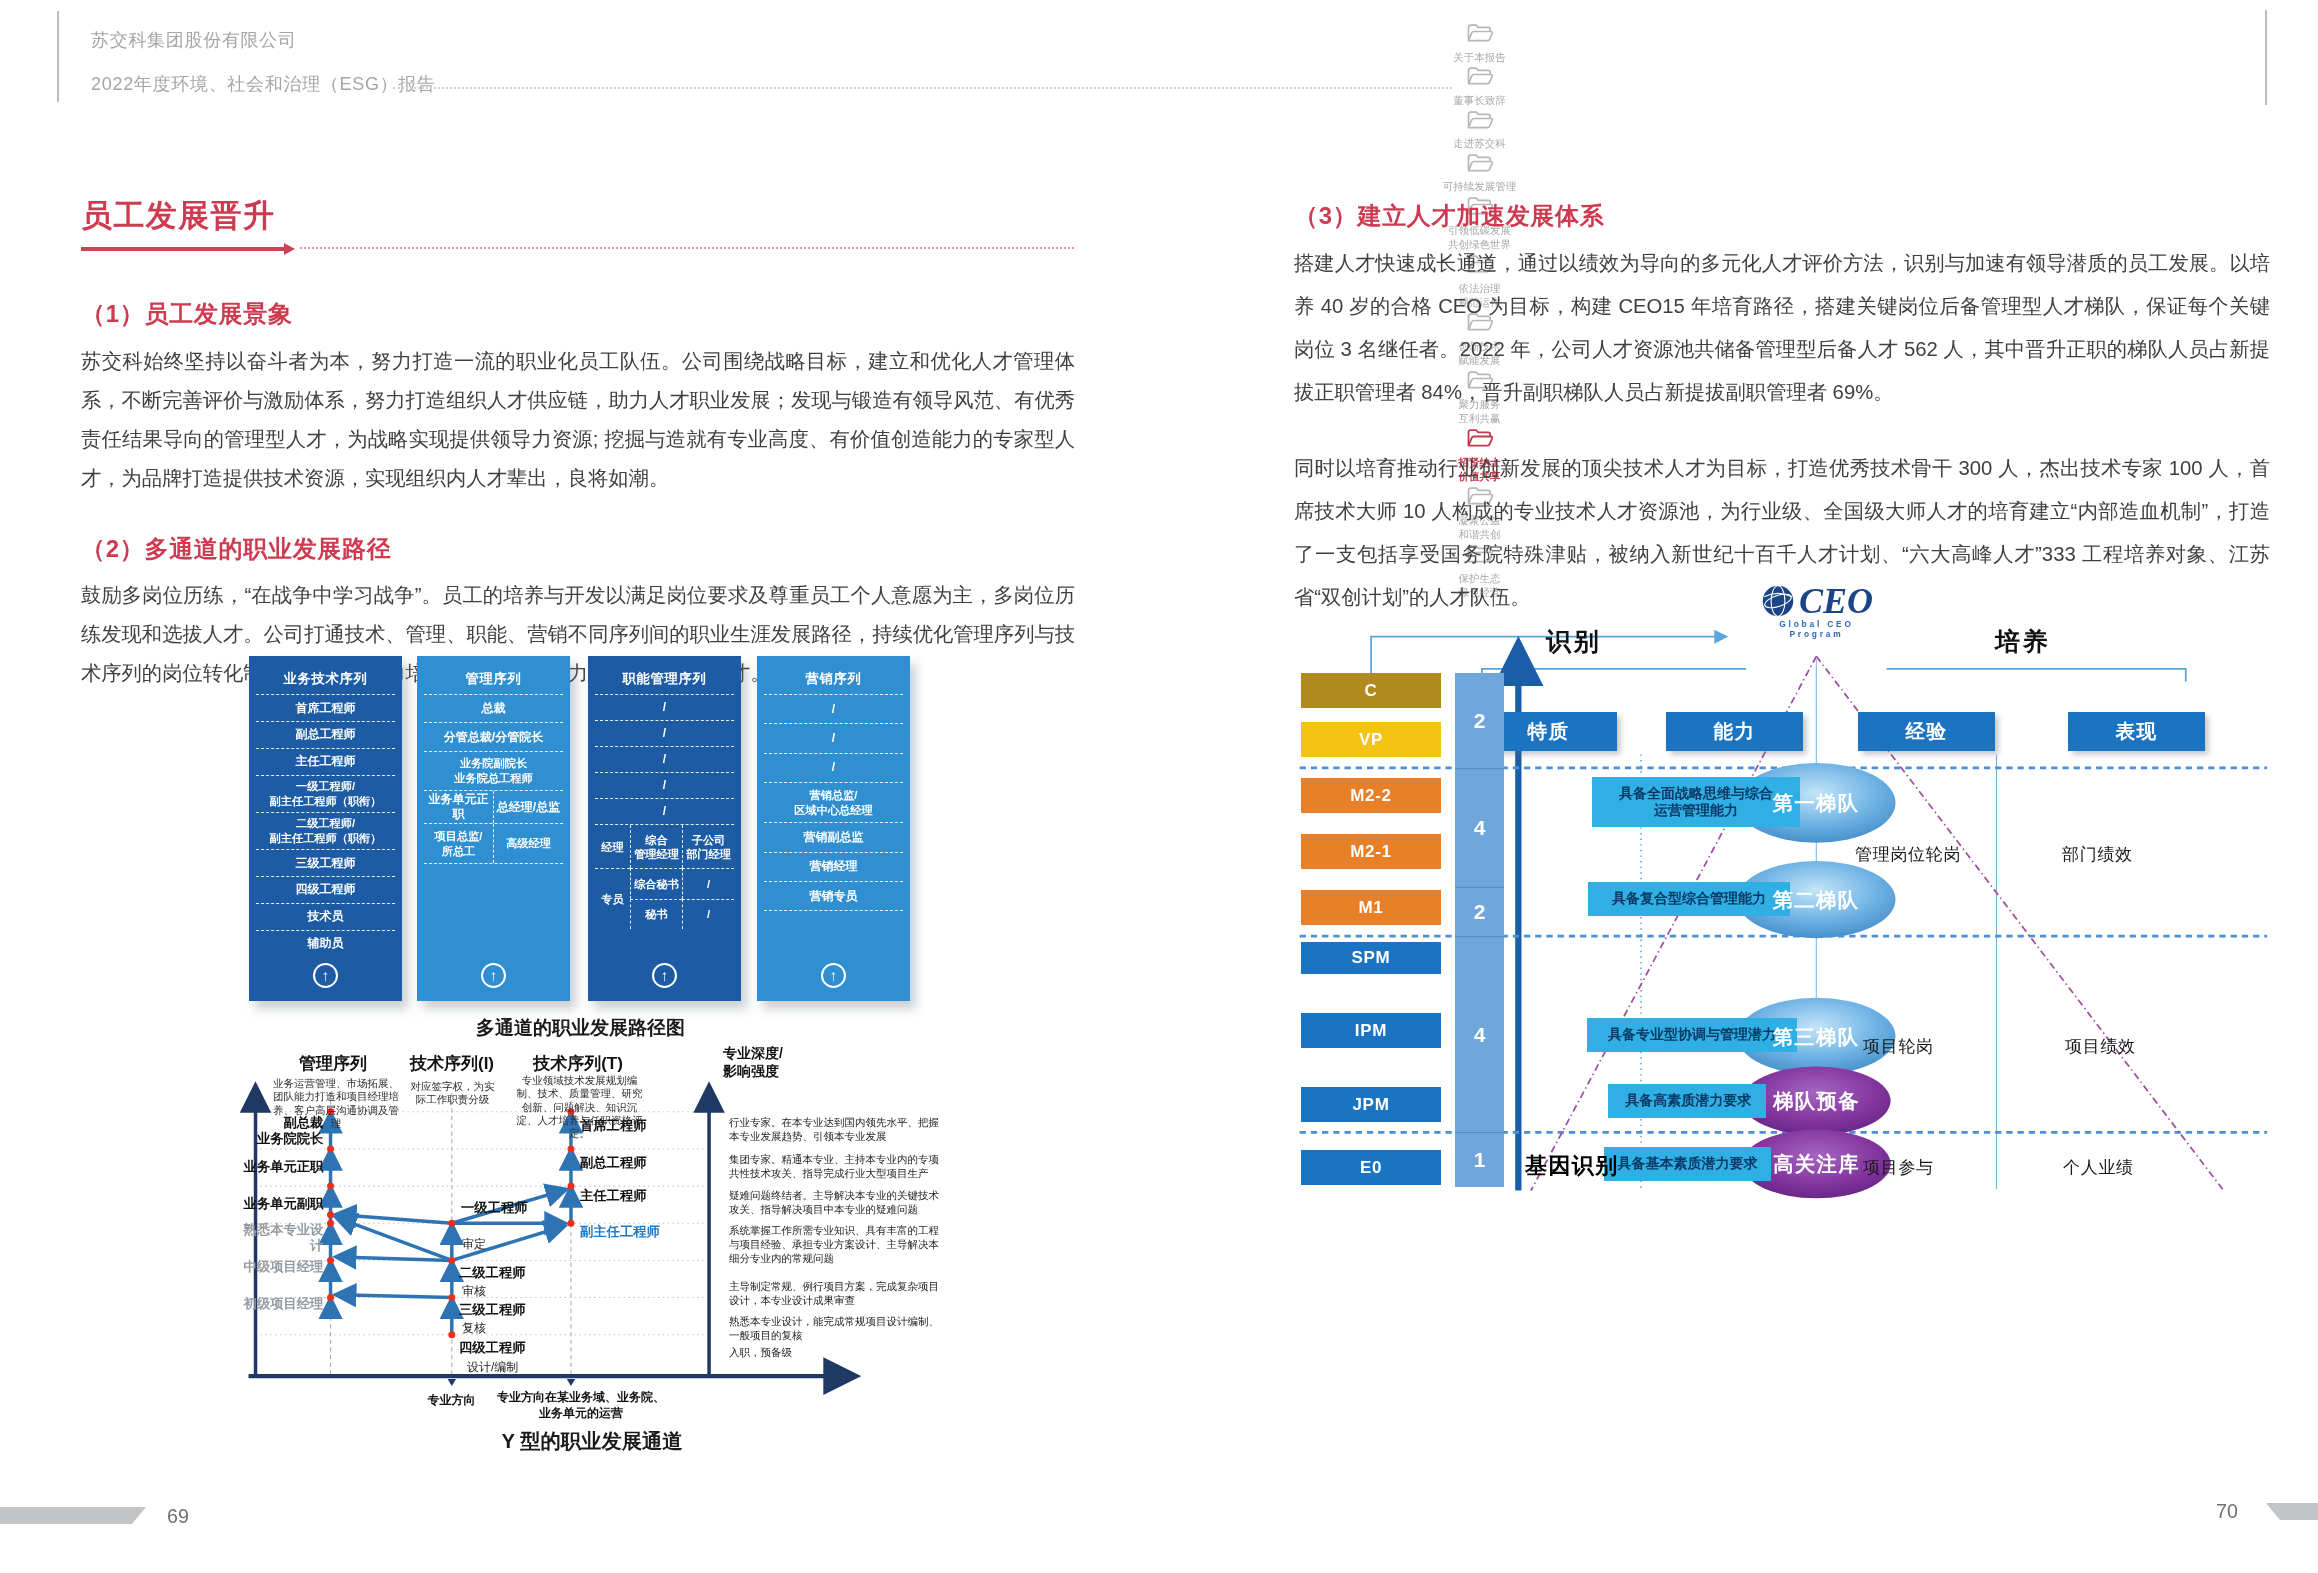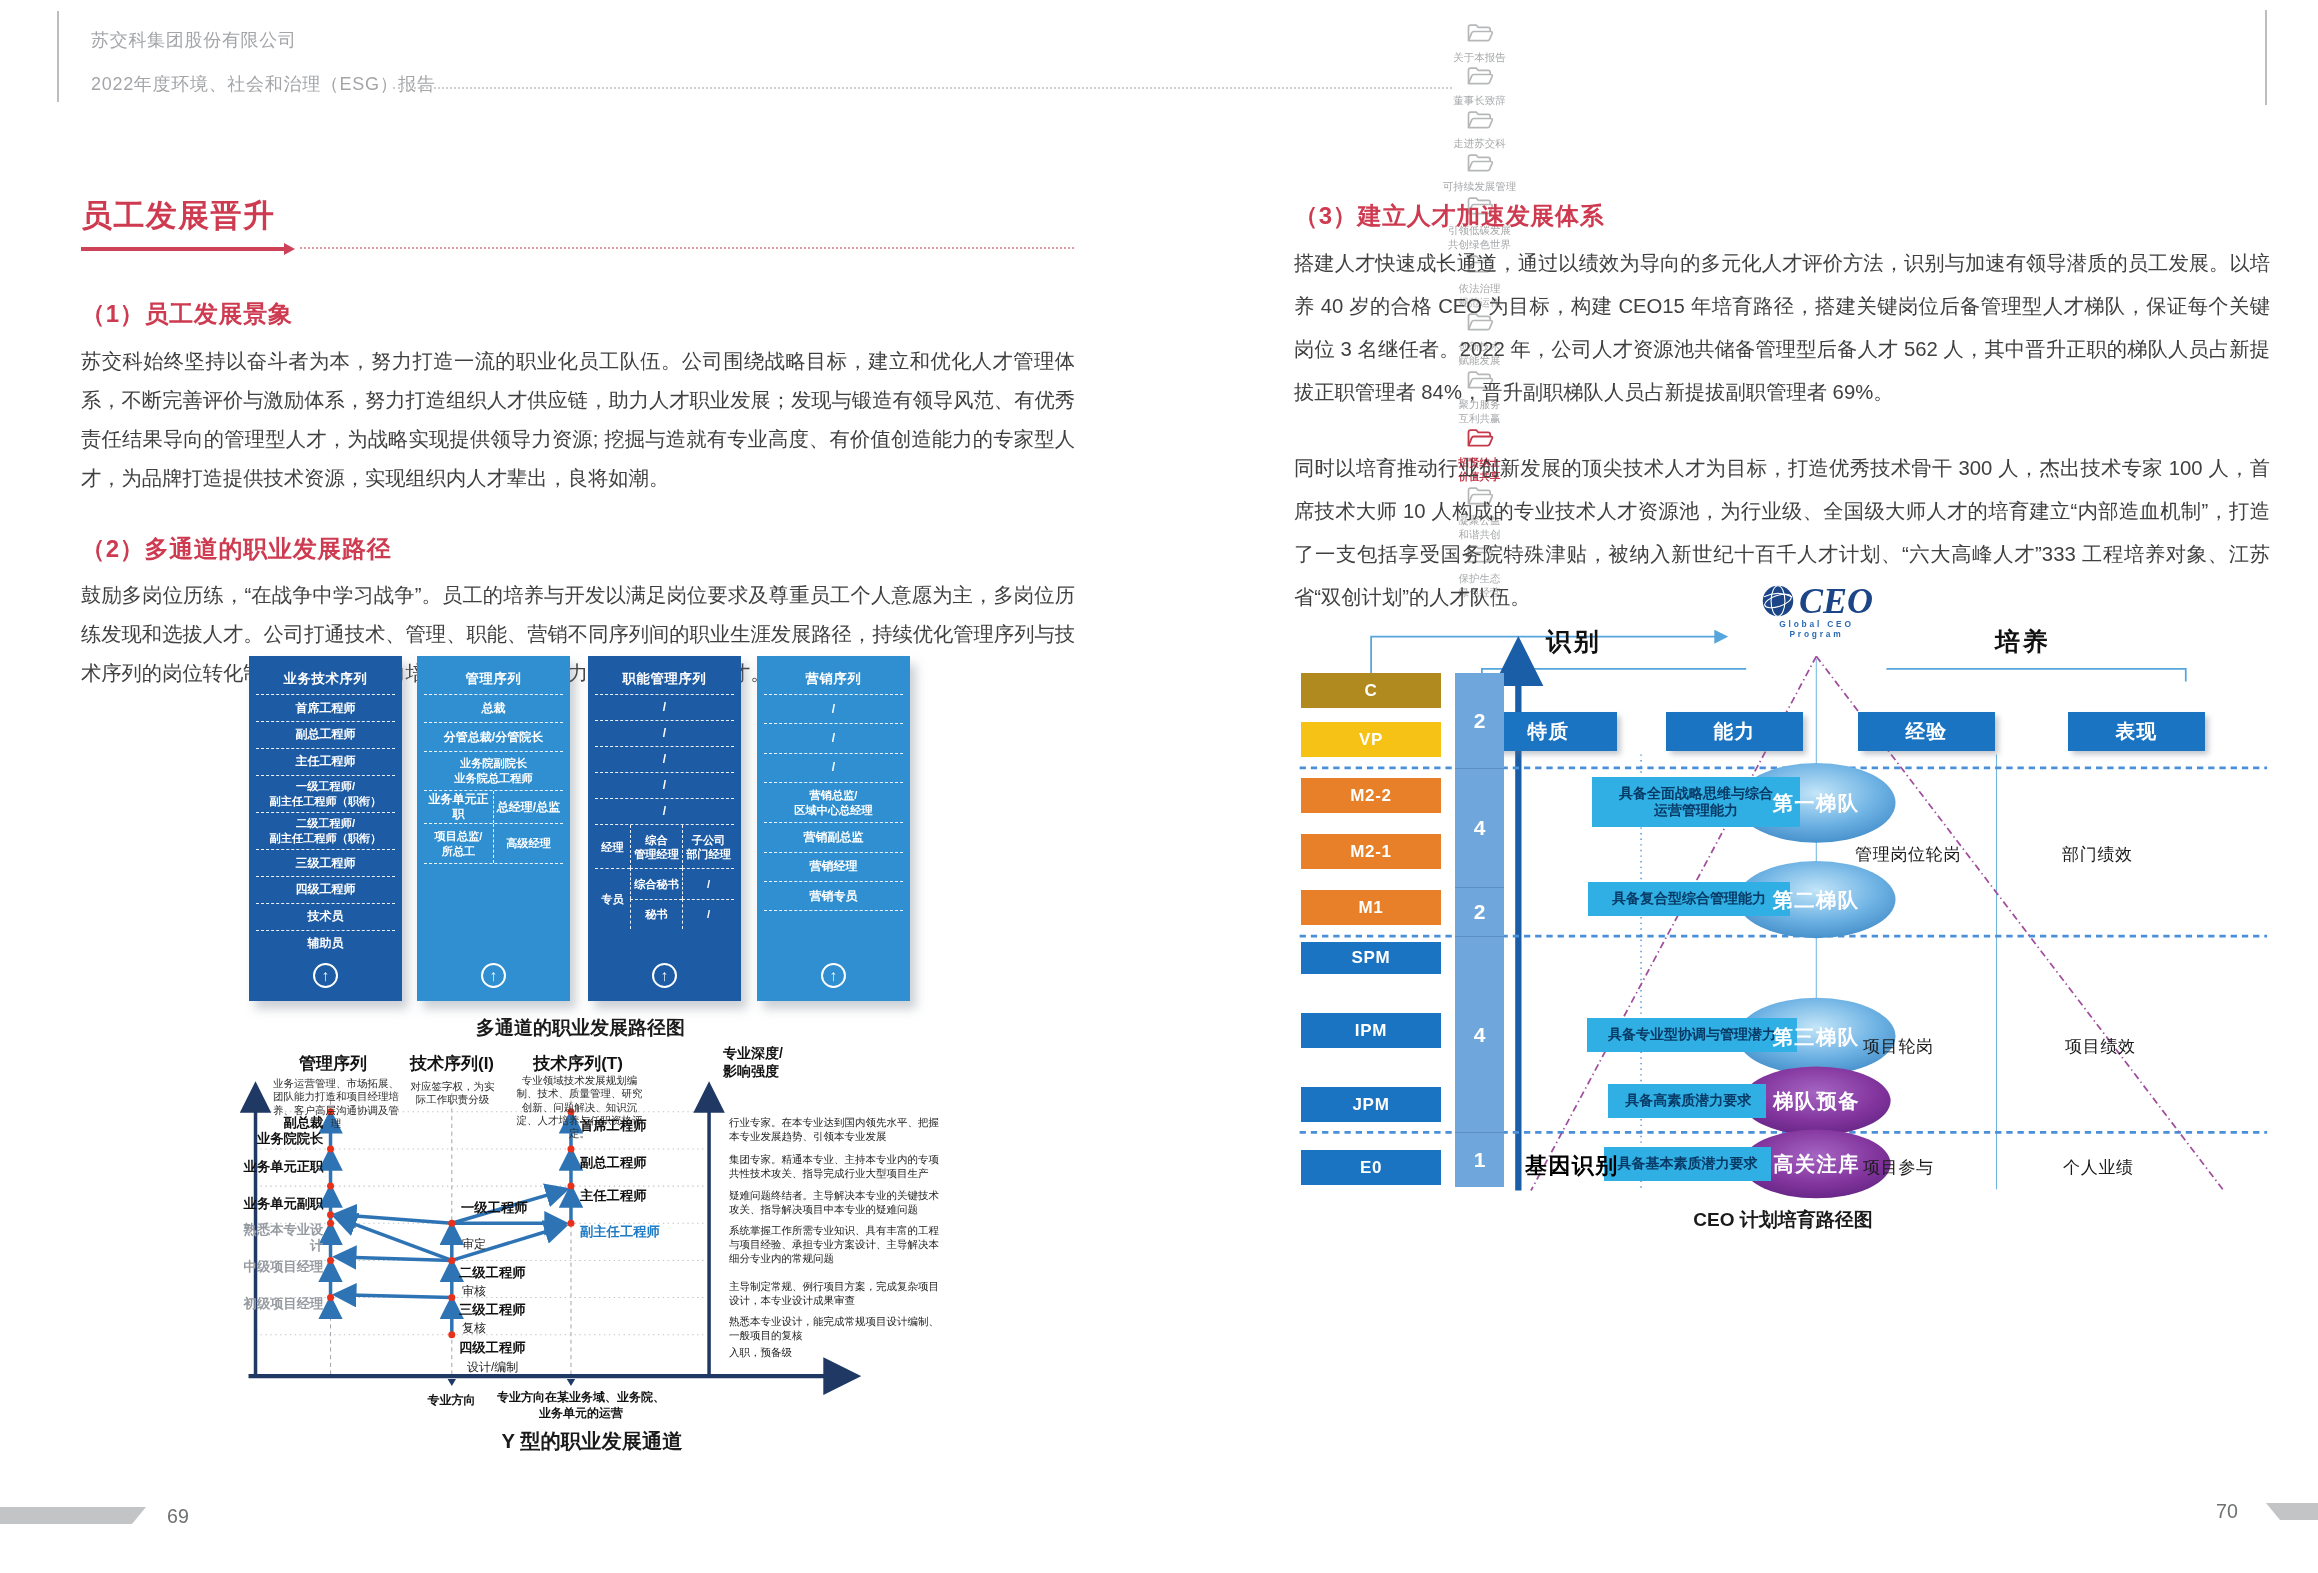--- a/index.html
+++ b/index.html
@@ -536,20 +536,19 @@
 
   <div class="rotlab" style="left:561px; top:261px;">管理岗位轮岗</div>
   <div class="rotlab" style="left:768px; top:261px;">部门绩效</div>
   <div class="rotlab" style="left:569px; top:453px;">项目轮岗</div>
   <div class="rotlab" style="left:771px; top:453px;">项目绩效</div>
   <div class="rotlab" style="left:569px; top:574px;">项目参与</div>
   <div class="rotlab" style="left:769px; top:574px;">个人业绩</div>
 
   <div class="abs genelab" style="left:231px; top:569px;">基因识别</div>
 
-  <div class="abs caption" style="left:0; top:625px; width:978px;">CEO 计划培育路径图</div>
 </div>
 
 <div class="abs ribbon" style="left:0; top:1507px; width:146px; height:17px; clip-path:polygon(0 0,100% 0,calc(100% - 14px) 100%,0 100%);"></div>
 <div class="abs pgnum" style="left:167px; top:1505px;">69</div>
 <div class="abs pgnum" style="left:2216px; top:1500px;">70</div>
 <div class="abs ribbon" style="left:2266px; top:1503px; width:53px; height:17px; clip-path:polygon(0 0,100% 0,100% 100%,14px 100%);"></div>
 
 
 </body></html>

